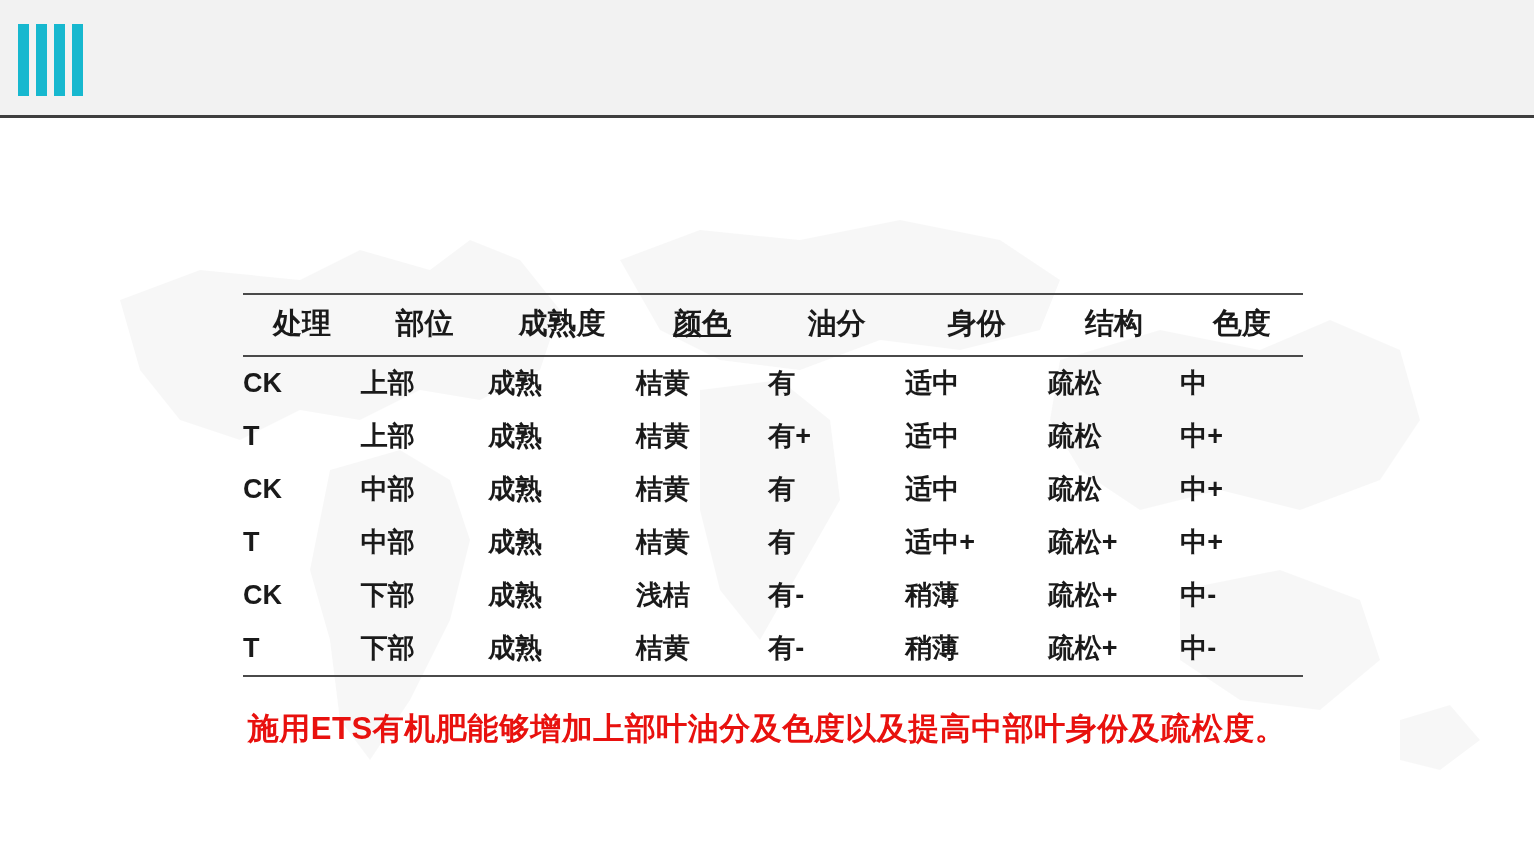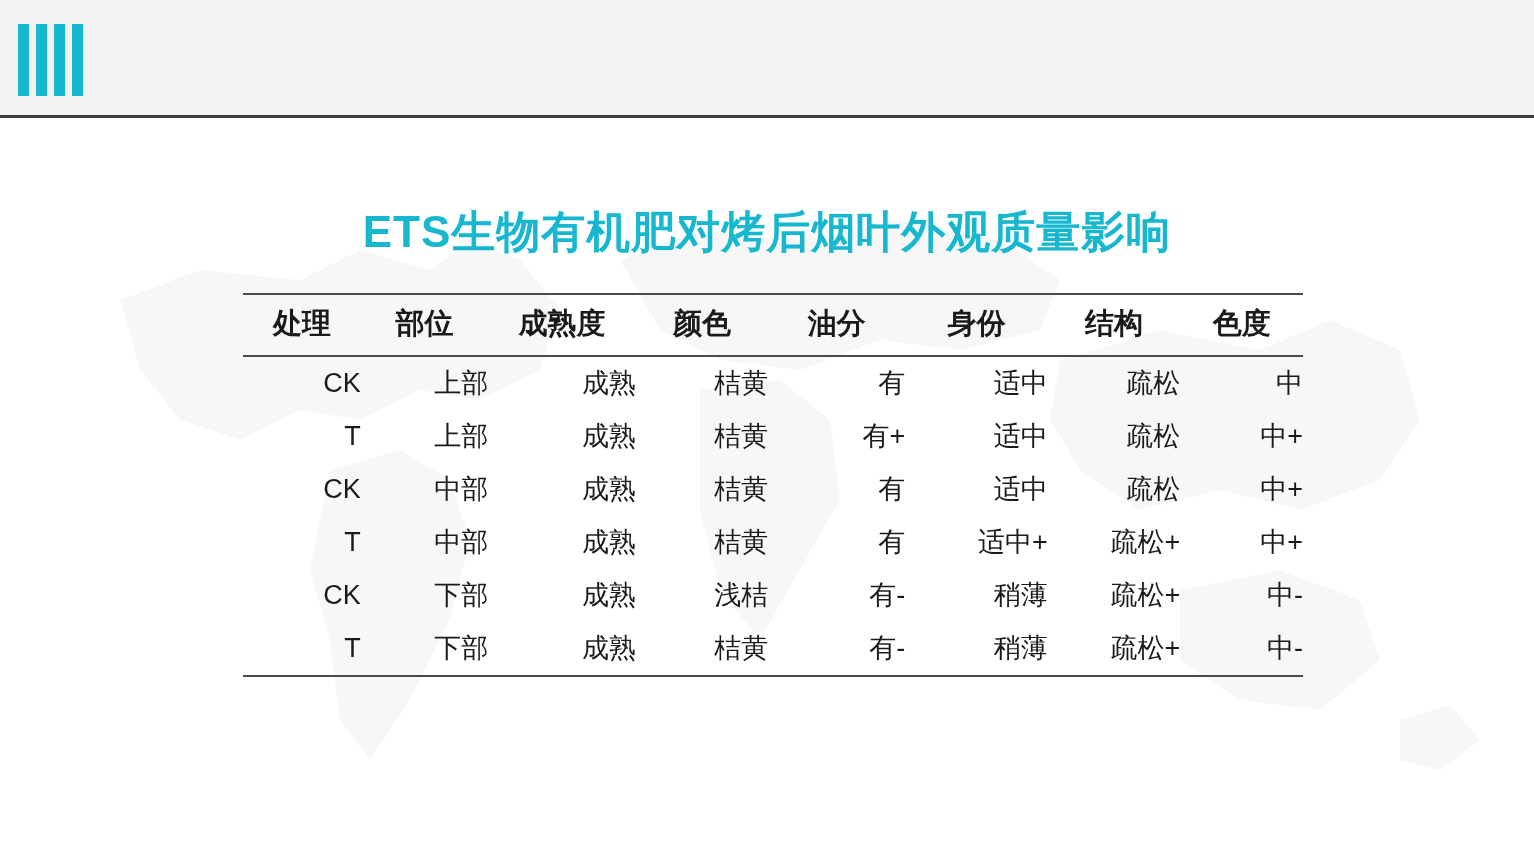--- a/index.html
+++ b/index.html
@@ -106,32 +106,32 @@
     font-size: 29px;
     font-weight: bold;
     padding: 9px 0 11px 0;
     text-align: center;
     border-top: 2px solid #4a4a4a;
     border-bottom: 2px solid #4a4a4a;
     white-space: nowrap;
   }
   table.data-table tbody td {
     padding: 8px 0 9px 0;
-    text-align: right;
-    font-weight: 400;
+    text-align: left;
+    font-weight: 700;
     white-space: nowrap;
   }
   table.data-table tbody tr:last-child td {
     border-bottom: 2px solid #4a4a4a;
   }
   
   .col-0 { width: 120px; }
   .col-1 { width: 130px; }
   .col-2 { width: 150px; }
-  .col-3 { width: 135px; }
+  .col-3 { width: 135px; text-decoration: underline; }
   .col-4 { width: 140px; margin-top: 12px; }
   .col-5 { width: 145px; font-family: Liberation Serif, serif; }
   .col-6 { width: 135px; }
   .col-7 { width: 125px; }
 
   .conclusion {
     position: absolute;
     left: 0;
     top: 590px;
     width: 1534px;
@@ -162,21 +162,20 @@
     <path d="M620,140 L700,110 L800,120 L900,100 L1000,120 L1060,160 L1040,210 L960,230 L880,220 L800,250 L720,240 L660,210 Z"></path>
     <path d="M700,270 L780,260 L830,300 L840,380 L800,450 L760,520 L720,470 L700,390 Z"></path>
     <path d="M1060,240 L1160,210 L1260,230 L1330,200 L1400,230 L1420,300 L1380,360 L1300,390 L1220,370 L1140,390 L1080,350 L1050,300 Z"></path>
     <path d="M1180,470 L1280,450 L1360,480 L1380,540 L1320,590 L1240,580 L1180,540 Z"></path>
     <path d="M1400,600 L1450,585 L1480,620 L1440,650 L1400,640 Z"></path>
   </g>
 </svg>
 
 <div class="content">
 
-  <div class="slide-title">ETS生物有机肥对烤后烟叶外观质量影响</div>
 
   <div class="table-wrap">
     <table class="data-table">
       <thead>
         <tr>
           <th class="col-0">处理</th>
           <th class="col-1">部位</th>
           <th class="col-2">成熟度</th>
           <th class="col-3">颜色</th>
           <th class="col-4">油分</th>
@@ -243,13 +242,14 @@
           <td>桔黄</td>
           <td>有-</td>
           <td>稍薄</td>
           <td>疏松+</td>
           <td>中-</td>
         </tr>
       </tbody>
     </table>
   </div>
 
+  <div class="conclusion">施用ETS有机肥能够增加上部叶油分及色度以及提高中部叶身份及疏松度。</div>
 </div>
 
 </body></html>

